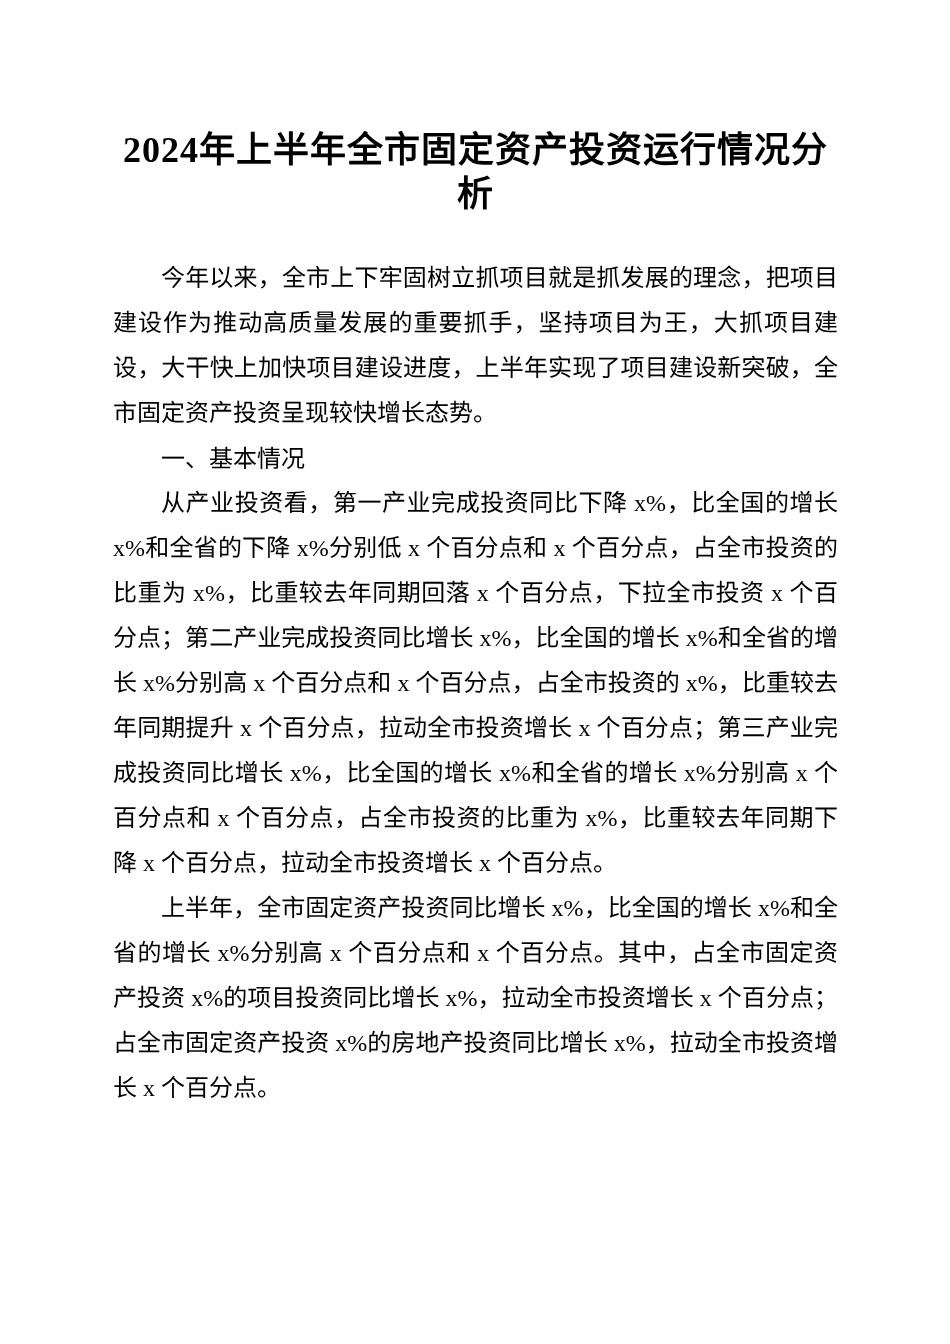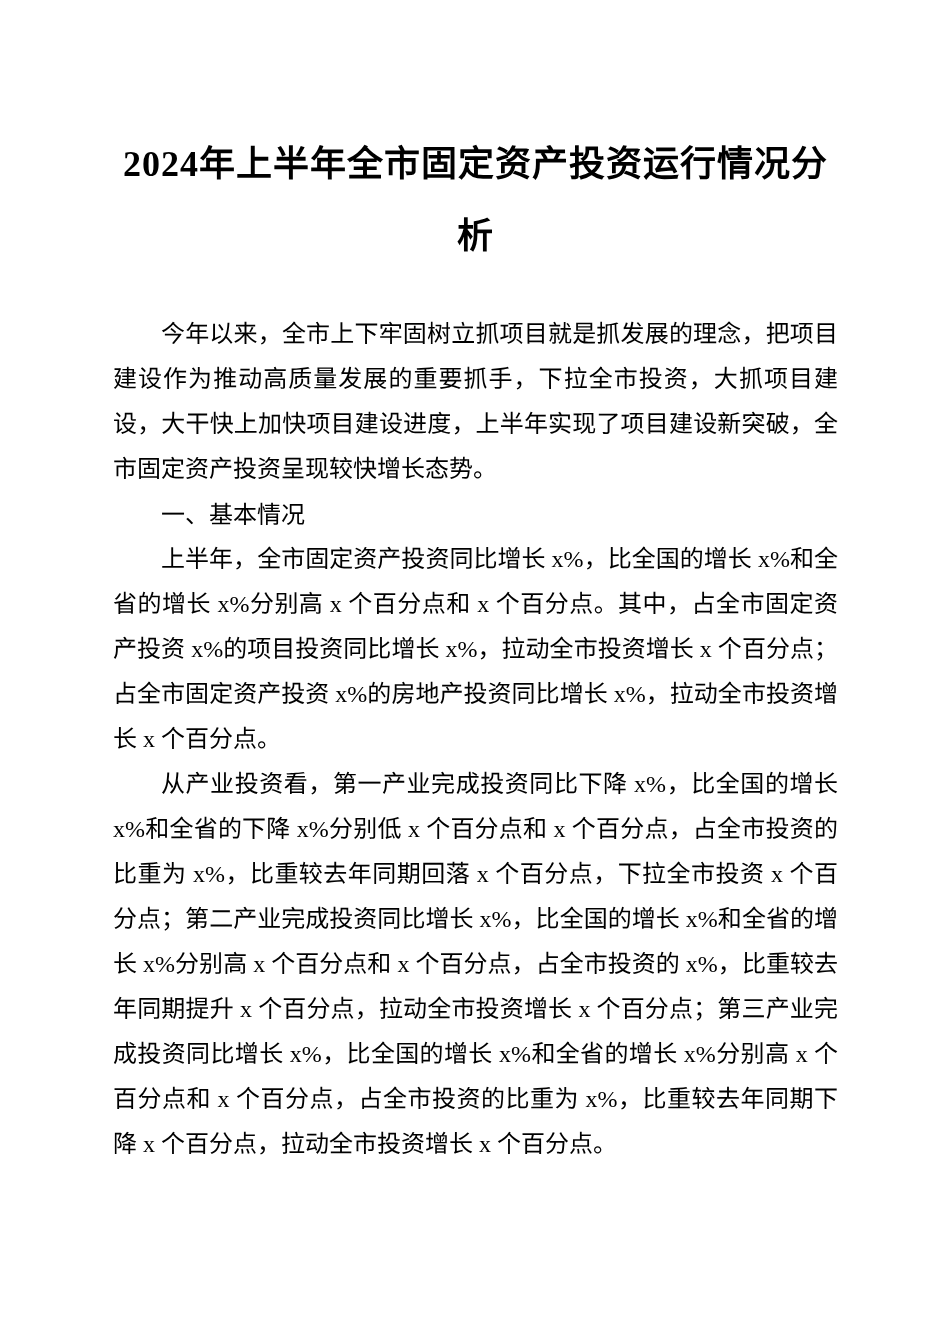--- a/index.html
+++ b/index.html
@@ -15,21 +15,21 @@
     background: #ffffff;
     box-sizing: border-box;
     padding: 128px 112px 0 113px;
     color: #000000;
     font-family: "Liberation Serif", "DejaVu Serif", serif;
   }
   .doc-title {
     margin: 0 0 40px 0;
     text-align: center;
     font-size: 36px;
-    line-height: 72px;
+    line-height: 44px;
     font-weight: 700;
     font-family: "Liberation Serif", "DejaVu Serif", serif;
     letter-spacing: 1px;
   }
   .doc-paragraph {
     margin: 0;
     font-size: 24px;
     line-height: 45px;
     text-align: justify;
     text-indent: 2em;
@@ -43,20 +43,20 @@
     text-indent: 2em;
     font-family: "Liberation Sans", "DejaVu Sans", sans-serif;
   }
 </style>
 </head>
 <body>
 
 <div class="page">
   <h1 class="doc-title">2024年上半年全市固定资产投资运行情况分析</h1>
 
-  <p class="doc-paragraph">今年以来，全市上下牢固树立抓项目就是抓发展的理念，把项目建设作为推动高质量发展的重要抓手，下拉全市投资，大抓项目建设，大干快上加快项目建设进度，上半年实现了项目建设新突破，全市固定资产投资呈现较快增长态势。</p>
+  <p class="doc-paragraph">今年以来，全市上下牢固树立抓项目就是抓发展的理念，把项目建设作为推动高质量发展的重要抓手，坚持项目为王，大抓项目建设，大干快上加快项目建设进度，上半年实现了项目建设新突破，全市固定资产投资呈现较快增长态势。</p>
 
   <h2 class="section-heading">一、基本情况</h2>
 
+  <p class="doc-paragraph">从产业投资看，第一产业完成投资同比下降 x%，比全国的增长 x%和全省的下降 x%分别低 x 个百分点和 x 个百分点，占全市投资的比重为 x%，比重较去年同期回落 x 个百分点，下拉全市投资 x 个百分点；第二产业完成投资同比增长 x%，比全国的增长 x%和全省的增长 x%分别高 x 个百分点和 x 个百分点，占全市投资的 x%，比重较去年同期提升 x 个百分点，拉动全市投资增长 x 个百分点；第三产业完成投资同比增长 x%，比全国的增长 x%和全省的增长 x%分别高 x 个百分点和 x 个百分点，占全市投资的比重为 x%，比重较去年同期下降 x 个百分点，拉动全市投资增长 x 个百分点。</p>
+
   <p class="doc-paragraph">上半年，全市固定资产投资同比增长 x%，比全国的增长 x%和全省的增长 x%分别高 x 个百分点和 x 个百分点。其中，占全市固定资产投资 x%的项目投资同比增长 x%，拉动全市投资增长 x 个百分点；占全市固定资产投资 x%的房地产投资同比增长 x%，拉动全市投资增长 x 个百分点。</p>
-
-  <p class="doc-paragraph">从产业投资看，第一产业完成投资同比下降 x%，比全国的增长 x%和全省的下降 x%分别低 x 个百分点和 x 个百分点，占全市投资的比重为 x%，比重较去年同期回落 x 个百分点，下拉全市投资 x 个百分点；第二产业完成投资同比增长 x%，比全国的增长 x%和全省的增长 x%分别高 x 个百分点和 x 个百分点，占全市投资的 x%，比重较去年同期提升 x 个百分点，拉动全市投资增长 x 个百分点；第三产业完成投资同比增长 x%，比全国的增长 x%和全省的增长 x%分别高 x 个百分点和 x 个百分点，占全市投资的比重为 x%，比重较去年同期下降 x 个百分点，拉动全市投资增长 x 个百分点。</p>
 </div>
 
 </body></html>

